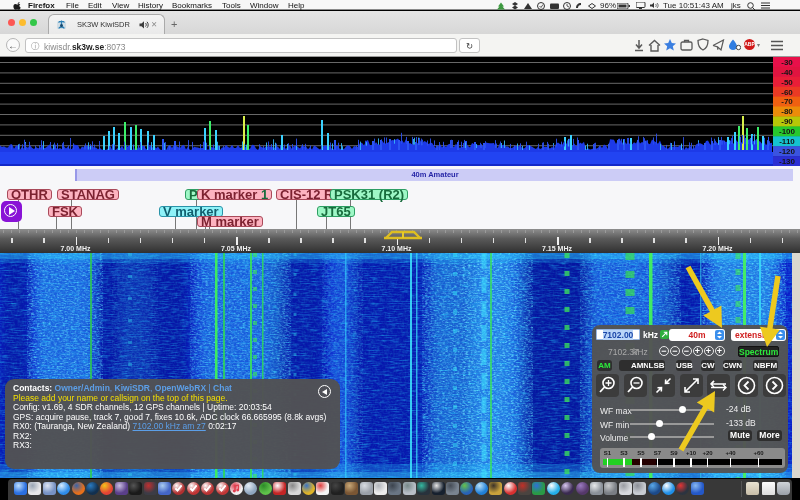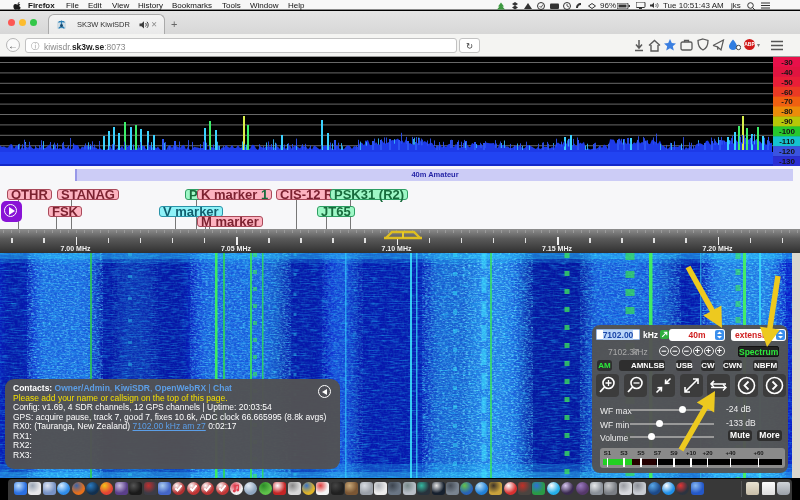--- a/index.html
+++ b/index.html
@@ -761,21 +761,20 @@
 </svg>
   </div>
 <div id="wfstrip"></div>
 
 <div id="contacts">
   <div class="ln"><b>Contacts:</b> <a class="blu">Owner/Admin</a><span style="color:#5c9fe8;">,</span> <a class="blu">KiwiSDR</a><span style="color:#5c9fe8;">,</span> <a class="blu">OpenWebRX</a> <span style="color:#5c9fe8;">|</span> <a class="blu">Chat</a></div>
   <div class="ln" style="color:#f5e000;">Please add your name or callsign on the top of this page.</div>
   <div class="ln">Config: v1.69, 4 SDR channels, 12 GPS channels | Uptime: 20:03:54</div>
   <div class="ln">GPS: acquire pause, track 7, good 7, fixes 10.6k, ADC clock 66.665995 (8.8k avgs)</div>
   <div class="ln">RX0: (Tauranga, New Zealand) <a class="blu" style="font-weight:normal;text-decoration:underline;">7102.00 kHz am z7</a> 0:02:17</div>
-  <div class="ln">RX1:</div>
   <div class="ln">RX2:</div>
   <div class="ln">RX3:</div>
   <div style="position:absolute;right:9px;top:6px;width:13px;height:13px;border:1.5px solid #fff;border-radius:50%;"></div>
   <div style="position:absolute;right:13px;top:10px;width:0;height:0;border-right:5px solid #fff;border-top:3.5px solid transparent;border-bottom:3.5px solid transparent;"></div>
 </div>
 
 <div id="panel">
 <div style="position:absolute;left:4px;top:4px;width:44px;height:11px;background:#fff;border:1px solid #99b6e0;border-radius:1px;font-size:8.5px;font-weight:bold;color:#1a46a8;text-align:center;line-height:10px;"><span style="background:#b8d4f8;">7102.00</span></div>
 <div style="position:absolute;left:51px;top:5px;font-size:8.5px;font-weight:bold;color:#fff;">kHz</div>
 <div style="position:absolute;left:68px;top:5px;width:9px;height:9px;background:#2fae3c;border-radius:2px;">

